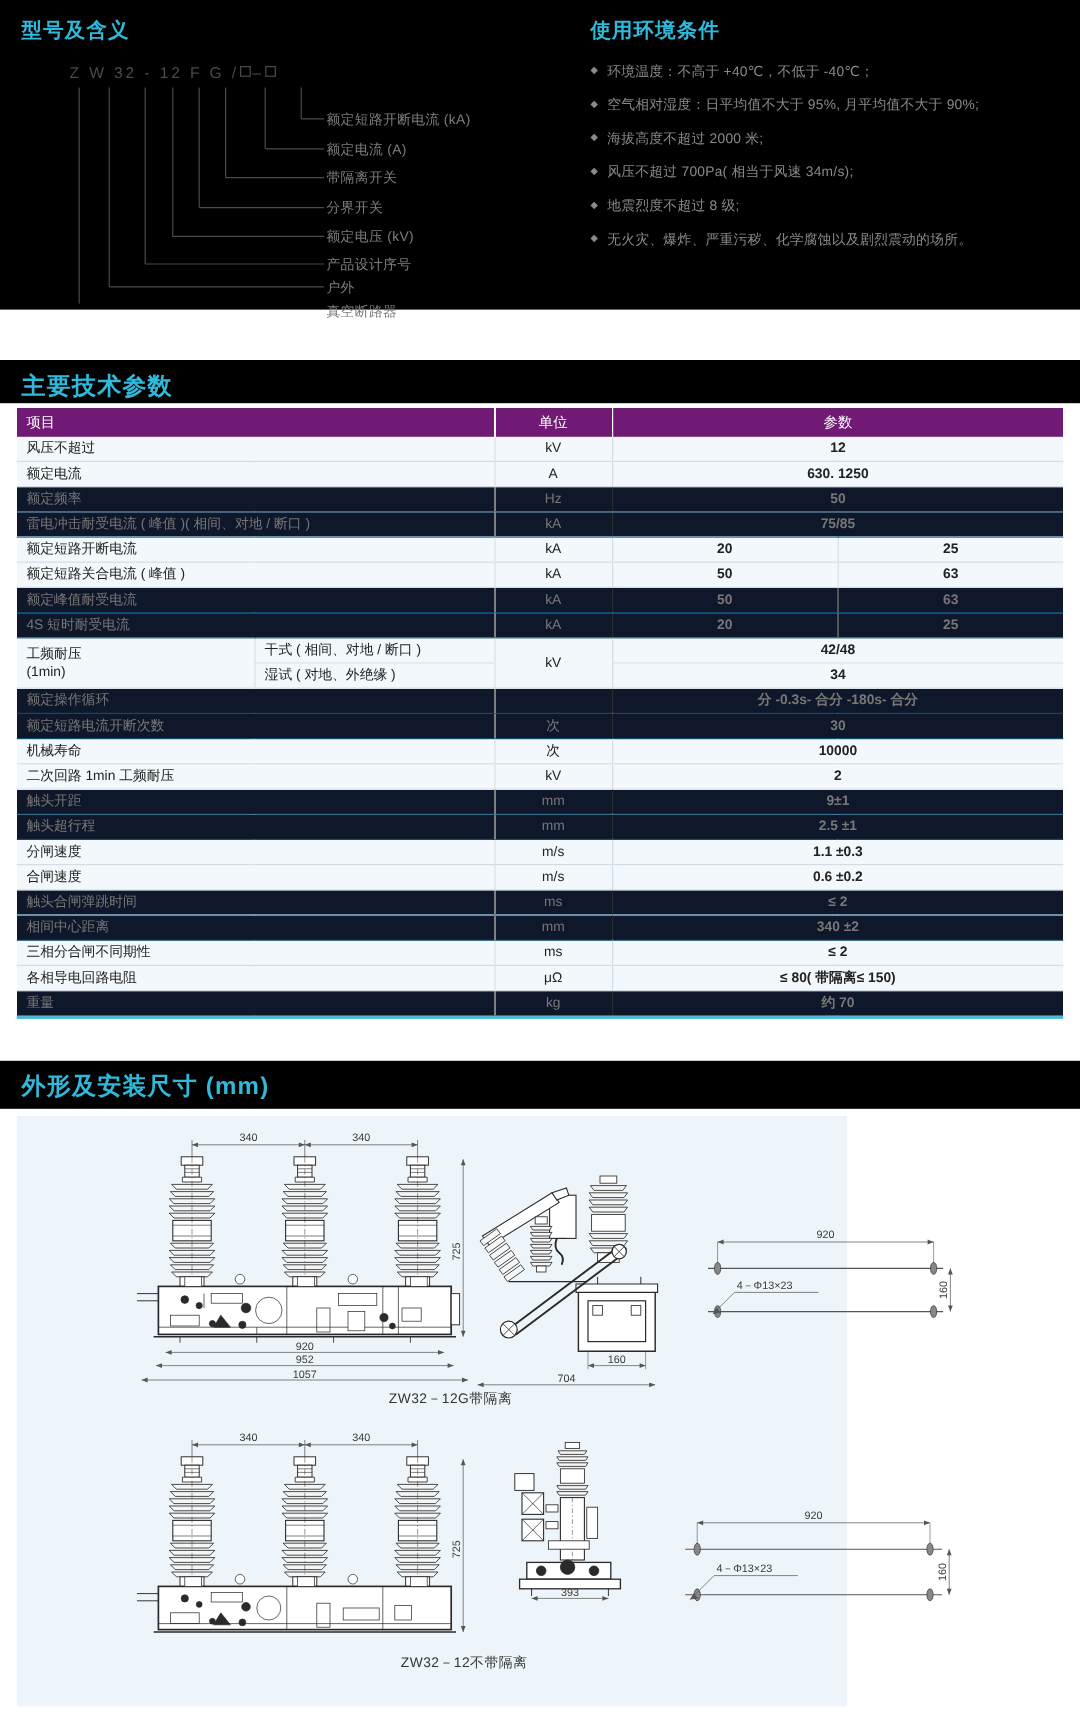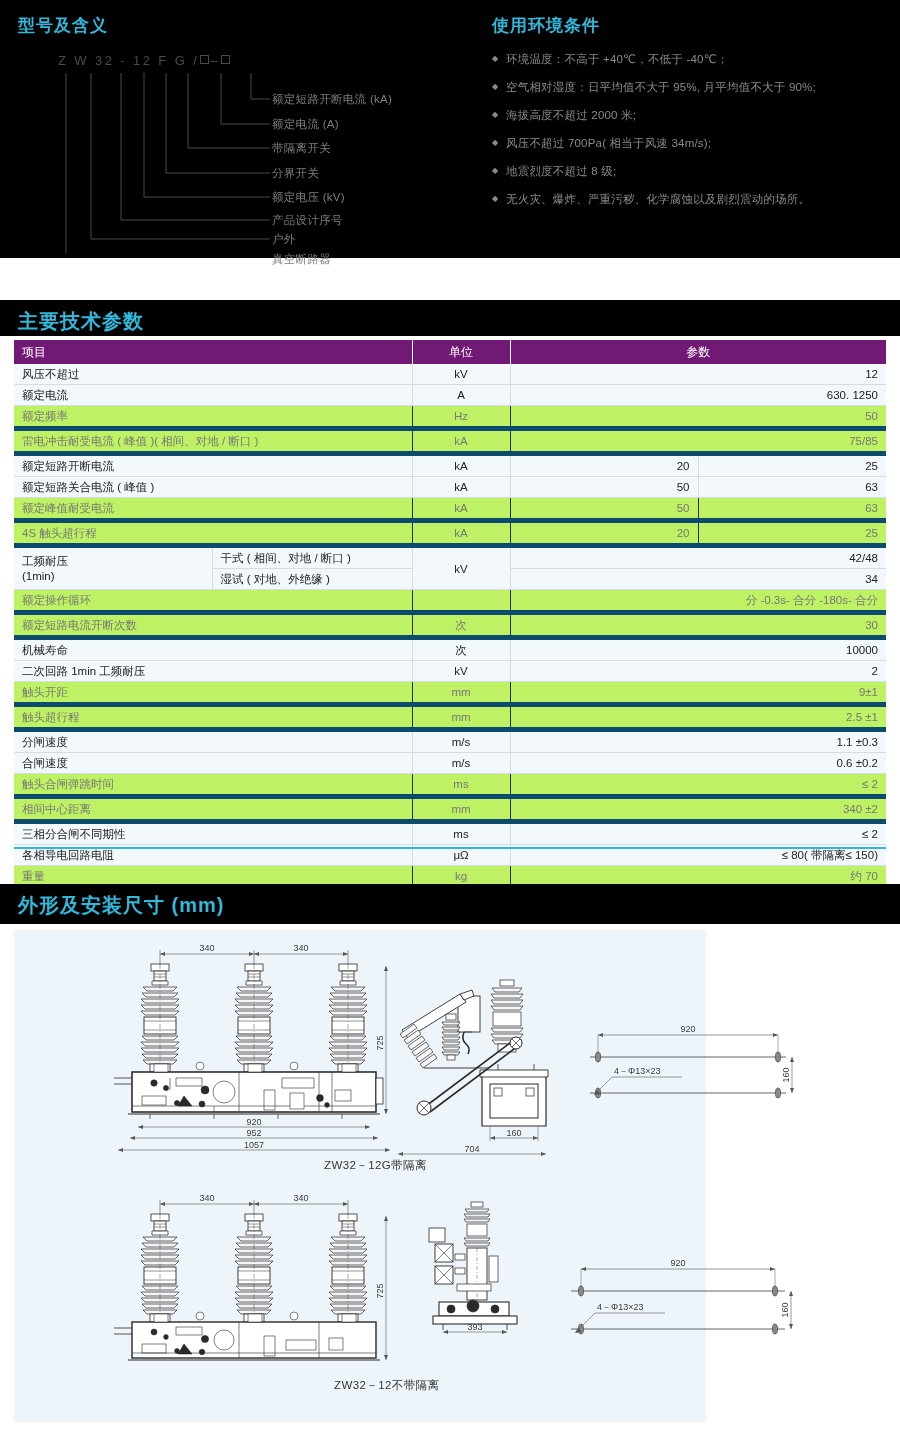--- a/index.html
+++ b/index.html
@@ -144,26 +144,26 @@
     line-height: 24px;
     border-right: 1px solid #ffffff;
   }
   .spec-table thead th:last-child { border-right: 0; }
   .th-item { text-align: left; }
   .th-unit, .th-param { text-align: center; }
 
   
   tr.light td { background: #f2f8fc; color: #222222; border-bottom: 1px solid #d4dde4; }
   
-  tr.dark  td { background: #bef264;  color: #777777; border-bottom: 5px solid #0c4a6e; }
+  tr.dark  td { background: #0f172a;  color: #777777; border-bottom: 1px solid #0c4a6e; }
 
   td.c-item { text-align: left; }
   td.c-sub  { text-align: left; }
   td.c-unit { text-align: center; }
-  td.c-val  { text-align: right; }
+  td.c-val  { text-align: center; font-weight: bold; }
 
   tr.light td.c-unit, tr.light td.c-val { border-left: 1px solid #d4dde4; }
   tr.dark  td.c-unit, tr.dark  td.c-val { border-left: 1px solid #2b2b2b; }
 
   .table-footrule {
     position: absolute;
     left: 14px; width: 872px; height: 2px;
     background: #2fb9db;
   }
 
@@ -315,21 +315,21 @@
         <td class="c-val">50</td>
         <td class="c-val">63</td>
       </tr>
       <tr class="dark">
         <td class="c-item" colspan="2">额定峰值耐受电流</td>
         <td class="c-unit">kA</td>
         <td class="c-val">50</td>
         <td class="c-val">63</td>
       </tr>
       <tr class="dark">
-        <td class="c-item" colspan="2">4S 触头超行程</td>
+        <td class="c-item" colspan="2">4S 短时耐受电流</td>
         <td class="c-unit">kA</td>
         <td class="c-val">20</td>
         <td class="c-val">25</td>
       </tr>
       <tr class="light">
         <td class="c-item" rowspan="2" style="line-height: 15px;">
           <div>工频耐压</div>
           <div>(1min)</div>
         </td>
         <td class="c-sub" style="border-left: 1px solid rgb(212, 221, 228);">干式 ( 相间、对地 / 断口 )</td>

